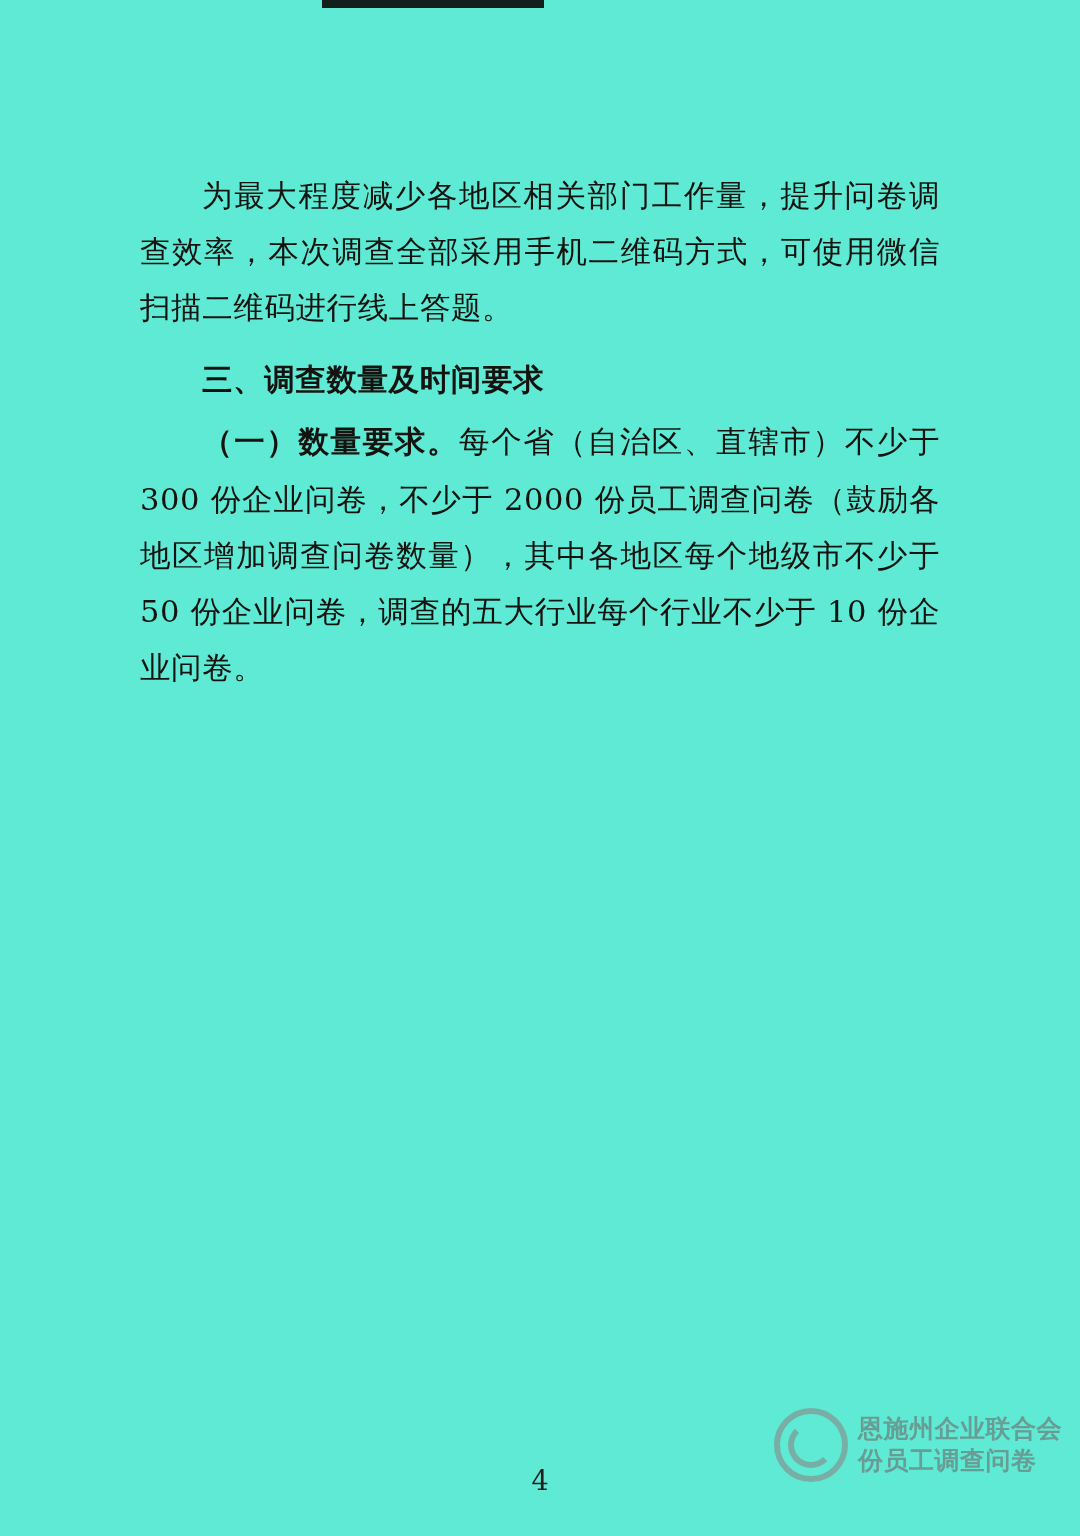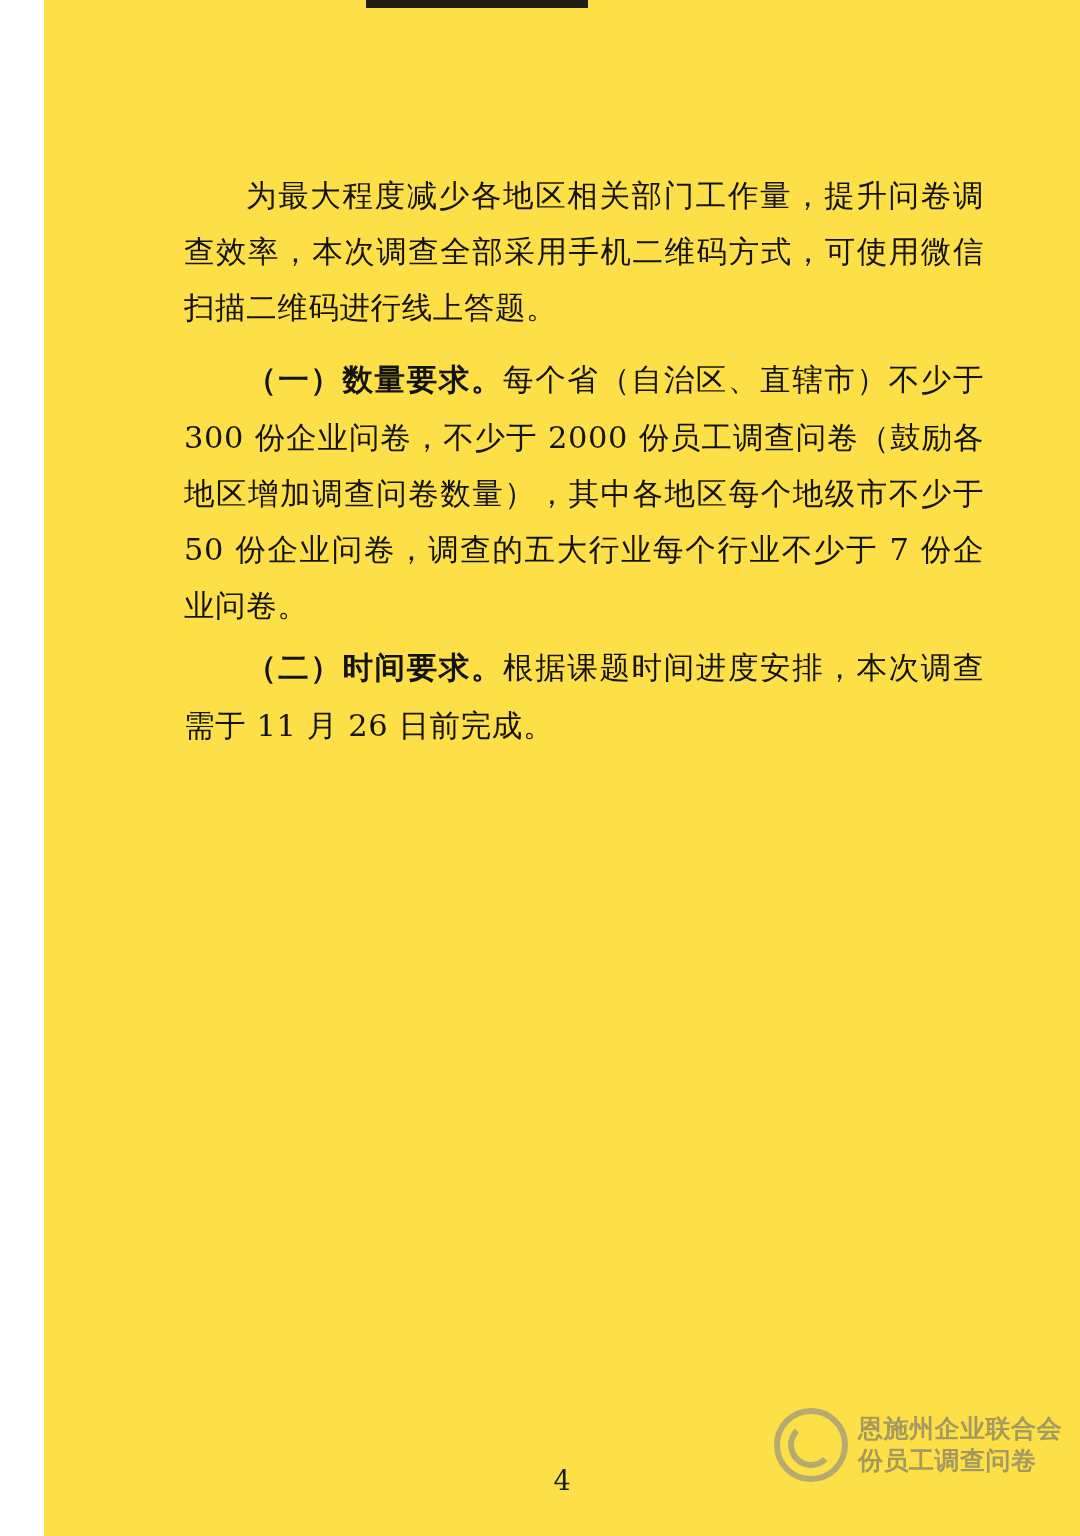--- a/index.html
+++ b/index.html
@@ -13,22 +13,21 @@
     position: relative;
     overflow: hidden;
     font-family: "DejaVu Serif", "Liberation Serif", serif;
     color: #1b1b1b;
   }
 
   
   .page {
     position: absolute;
     inset: 0;
-    background: #fde047;
-    margin-left: 44px;
+    background: #5eead4;
   }
 
   
   .scan-top-band {
     position: absolute;
     top: 0;
     left: 322px;
     width: 222px;
     height: 8px;
     background: #0d0d0d;
@@ -132,24 +131,24 @@
 <div class="page">
 
   <div class="scan-top-band"></div>
 
   <div class="doc-body">
 
     <p class="para indent">为最大程度减少各地区相关部门工作量，提升问卷调查效率，本次调查全部采用手机二维码方式，可使用微信扫描二维码进行线上答题。</p>
 
     <div class="spacer-sm"></div>
 
+    <p class="para indent heading">三、调查数量及时间要求</p>
 
-    <p class="para indent"><span class="lead-bold">（一）数量要求。</span><span>每个省（自治区、直辖市）不少于 300 份企业问卷，不少于 2000 份员工调查问卷（鼓励各地区增加调查问卷数量），其中各地区每个地级市不少于 50 份企业问卷，调查的五大行业每个行业不少于 7 份企业问卷。</span></p>
+    <p class="para indent"><span class="lead-bold">（一）数量要求。</span><span>每个省（自治区、直辖市）不少于 300 份企业问卷，不少于 2000 份员工调查问卷（鼓励各地区增加调查问卷数量），其中各地区每个地级市不少于 50 份企业问卷，调查的五大行业每个行业不少于 10 份企业问卷。</span></p>
 
-    <p class="para indent"><span class="lead-bold">（二）时间要求。</span><span>根据课题时间进度安排，本次调查需于 11 月 26 日前完成。</span></p>
 
   </div>
 
   <div class="page-number">4</div>
 
   <div class="watermark">
     <div class="wm-logo"></div>
     <div class="wm-text">
       <span>恩施州企业联合会</span>
       <span>份员工调查问卷</span>

